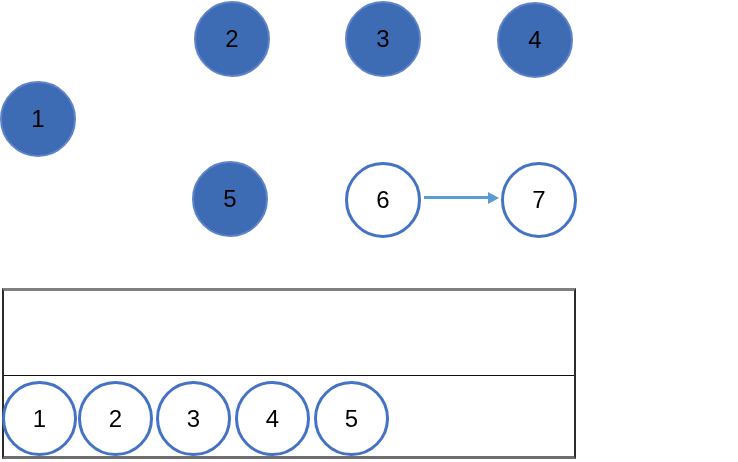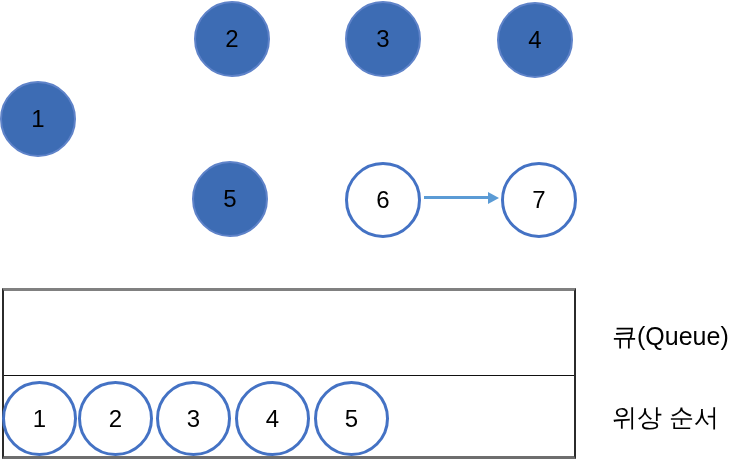--- a/index.html
+++ b/index.html
@@ -160,16 +160,14 @@
   <div class="ocirc o3">
     <span>3</span>
   </div>
   <div class="ocirc o4">
     <span>4</span>
   </div>
   <div class="ocirc o5">
     <span>5</span>
   </div>
 
-  <div class="row-label label-queue">큐(Queue)</div>
-  <div class="row-label label-order">위상 순서</div>
 
 </div>
 
 </body></html>

